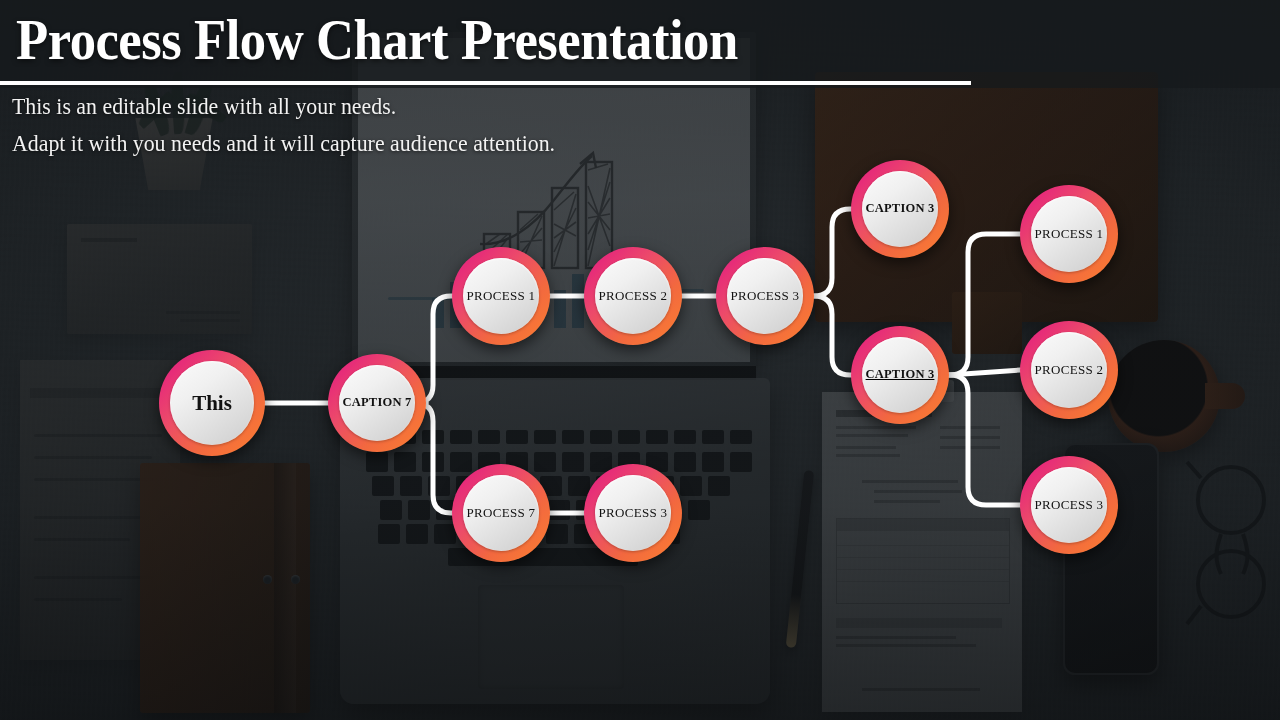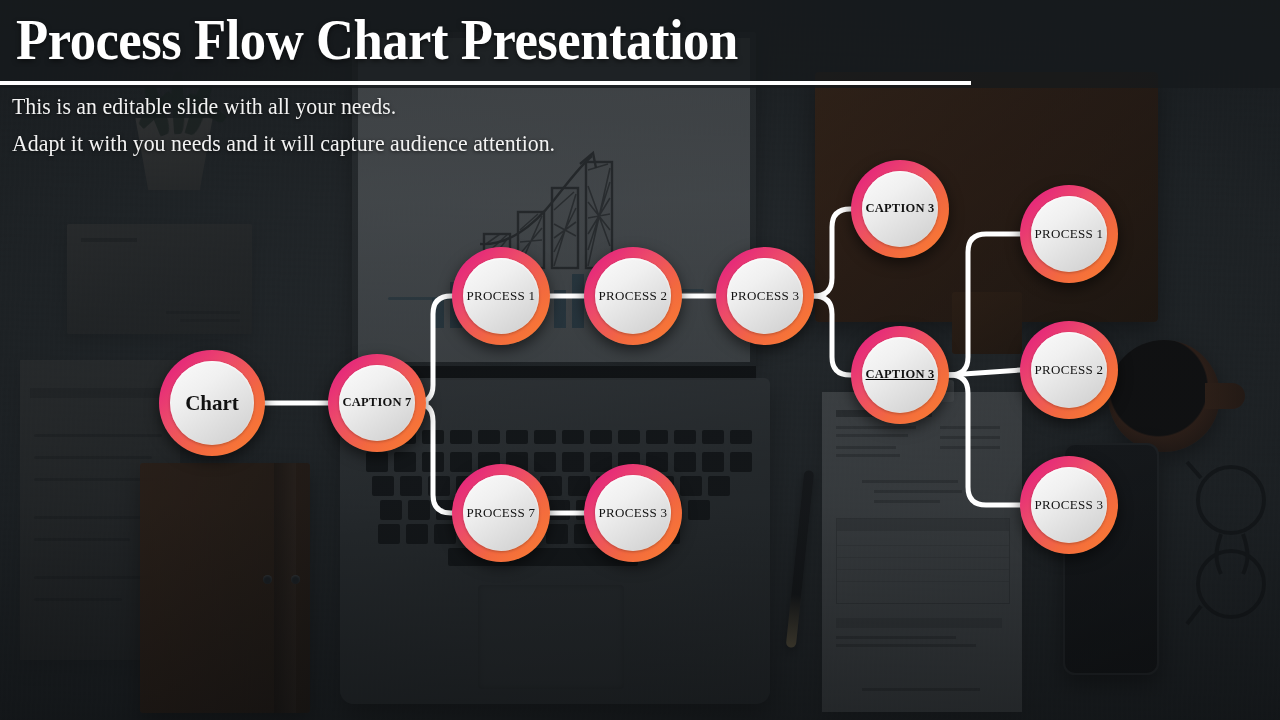--- a/index.html
+++ b/index.html
@@ -416,21 +416,21 @@
         <path d="M 426 403 L 415 403 Q 433 403 433 385 L 433 314 Q 433 296 451 296 L 452 296" fill="none" stroke="#ffffff" stroke-width="5" stroke-linecap="round" stroke-linejoin="round"></path>
         <path d="M 426 403 L 415 403 Q 433 403 433 421 L 433 495 Q 433 513 451 513 L 452 513" fill="none" stroke="#ffffff" stroke-width="5" stroke-linecap="round" stroke-linejoin="round"></path>
         <path d="M 814 296 L 814 296 Q 832 296 832 278 L 832 227 Q 832 209 850 209 L 851 209" fill="none" stroke="#ffffff" stroke-width="5" stroke-linecap="round" stroke-linejoin="round"></path>
         <path d="M 814 296 L 814 296 Q 832 296 832 314 L 832 357 Q 832 375 850 375 L 851 375" fill="none" stroke="#ffffff" stroke-width="5" stroke-linecap="round" stroke-linejoin="round"></path>
         <path d="M 949 375 L 950 375 Q 968 375 968 357 L 968 252 Q 968 234 986 234 L 1020 234" fill="none" stroke="#ffffff" stroke-width="5" stroke-linecap="round" stroke-linejoin="round"></path>
         <path d="M 949 375 L 950 375 Q 968 375 968 393 L 968 487 Q 968 505 986 505 L 1020 505" fill="none" stroke="#ffffff" stroke-width="5" stroke-linecap="round" stroke-linejoin="round"></path>
       </svg>
     <div id="nodes">
         <div class="node start" style="left: 159px; top: 350px;">
           <div class="inner">
-            <span class="label">Chart</span>
+            <span class="label">This</span>
           </div>
         </div>
         <div class="node caption" style="left: 328px; top: 354px;">
           <div class="inner">
             <span class="label">CAPTION 7</span>
           </div>
         </div>
         <div class="node process" style="left: 452px; top: 247px;">
           <div class="inner">
             <span class="label">PROCESS 1</span>

